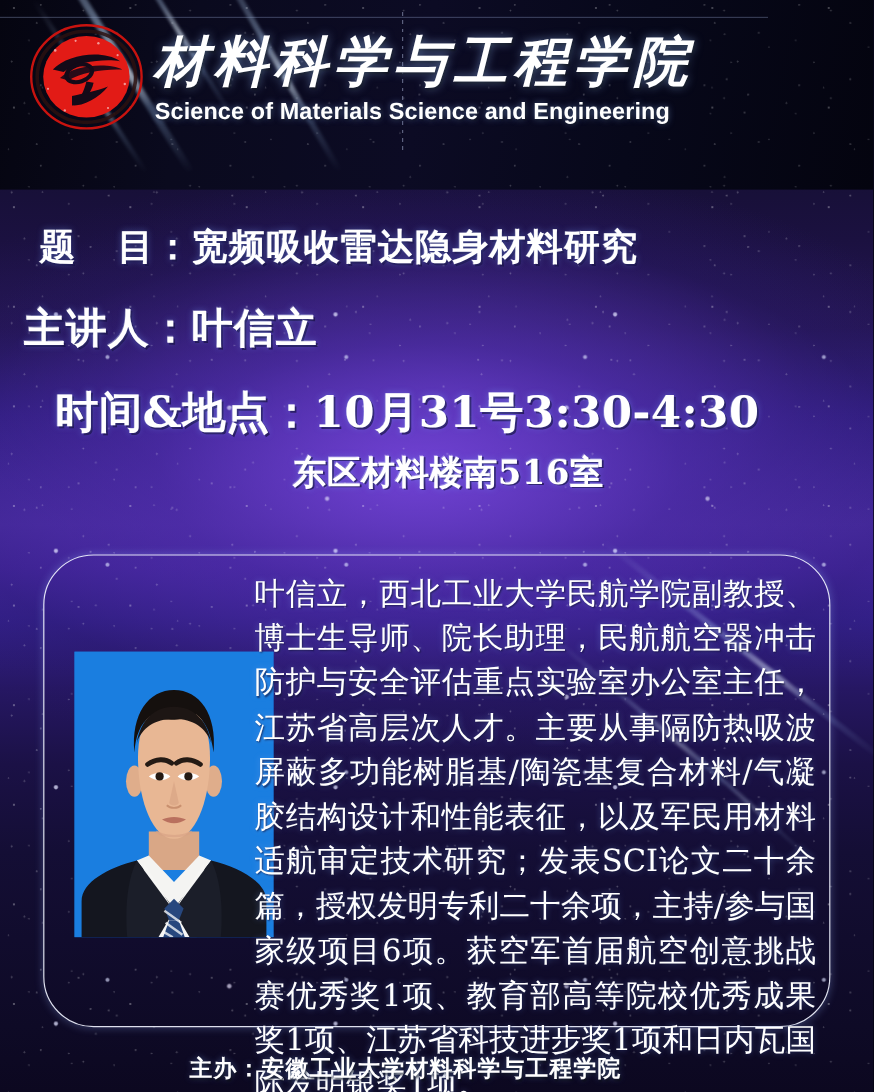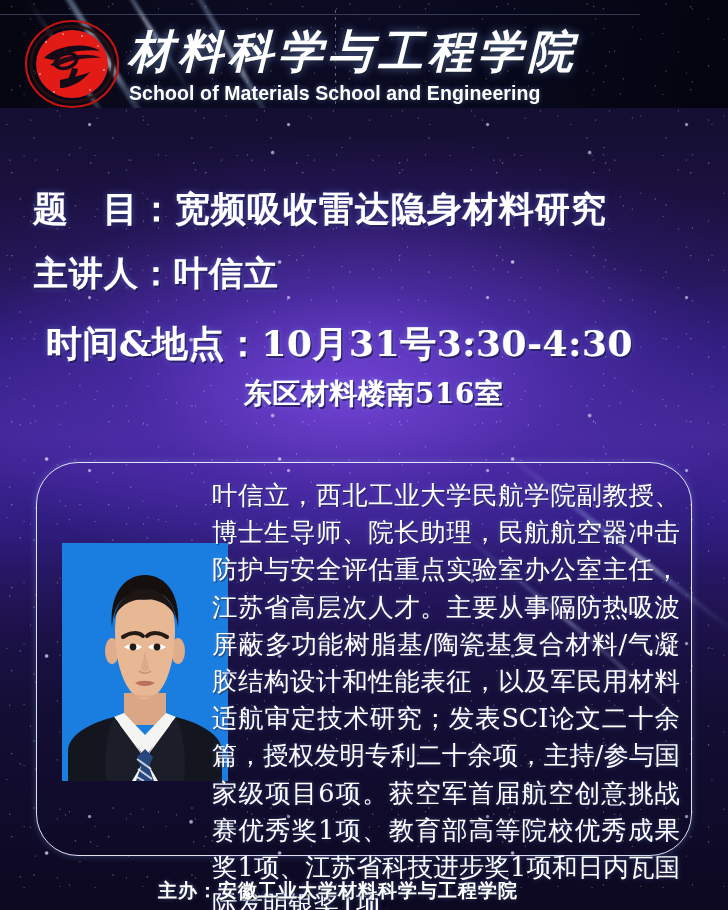--- a/index.html
+++ b/index.html
@@ -84,21 +84,21 @@
     background: linear-gradient(115deg, rgba(255,255,255,0) 0%, rgba(190,220,255,0.55) 45%, rgba(235,245,255,0.9) 60%, rgba(170,210,255,0.35) 75%, rgba(255,255,255,0) 100%);
     filter: blur(1.4px);
     transform-origin: center;
   }
 
   
   .banner {
     position: absolute;
     left: 0; top: 0;
     width: 728px;
-    height: 108px;
+    height: 158px;
     overflow: hidden;
     background: linear-gradient(100deg, #050510 0%, #0a0a1e 22%, #0c0b24 48%, #07081a 72%, #04040f 100%);
   }
   .banner-inner-line {
     position: absolute;
     left: 0; top: 14px;
     width: 640px; height: 1px;
     background: rgba(160,175,220,0.30);
   }
   .banner-dashline {
@@ -148,27 +148,27 @@
     font-family: "DejaVu Serif", "Liberation Serif", serif;
     font-weight: bold;
     text-shadow:
       0 0 6px rgba(120,160,255,0.45),
       1.5px 1.5px 0 rgba(20,10,60,0.75),
       -0.5px -0.5px 0 rgba(255,255,255,0.35);
   }
   .line-topic {
     position: absolute;
     left: 33px; top: 60px;
-    font-size: 35px;
+    font-size: 30px;
     letter-spacing: 1px;
   }
   .line-topic .gap { display: inline-block; width: 34px; }
   .line-speaker {
     position: absolute;
-    left: 34px; top: 125px;
+    left: 20px; top: 125px;
     font-size: 34px;
     letter-spacing: 1px;
   }
   .line-time {
     position: absolute;
     left: 46px; top: 194px;
     font-size: 36px;
     letter-spacing: 0.5px;
   }
   .line-place {
@@ -279,21 +279,21 @@
             <circle cx="78" cy="28" r="0.9"></circle>
           <circle cx="84" cy="52" r="1.0"></circle>
             <circle cx="70" cy="72" r="0.9"></circle>
           <circle cx="34" cy="74" r="1.0"></circle>
             <circle cx="20" cy="56" r="0.9"></circle>
         </g>
       </svg>
     </div>
 
     <div class="banner-title-cn">材料科学与工程学院</div>
-    <div class="banner-title-en">School of Materials School and Engineering</div>
+    <div class="banner-title-en">Science of Materials Science and Engineering</div>
   </div>
 
   <div class="info">
 
     <div class="info-line line-topic">
       <span>题</span><span class="gap"></span><span>目：</span><span>宽频吸收雷达隐身材料研究</span>
     </div>
 
     <div class="info-line line-speaker">
       <span>主讲人：</span><span>叶信立</span>

